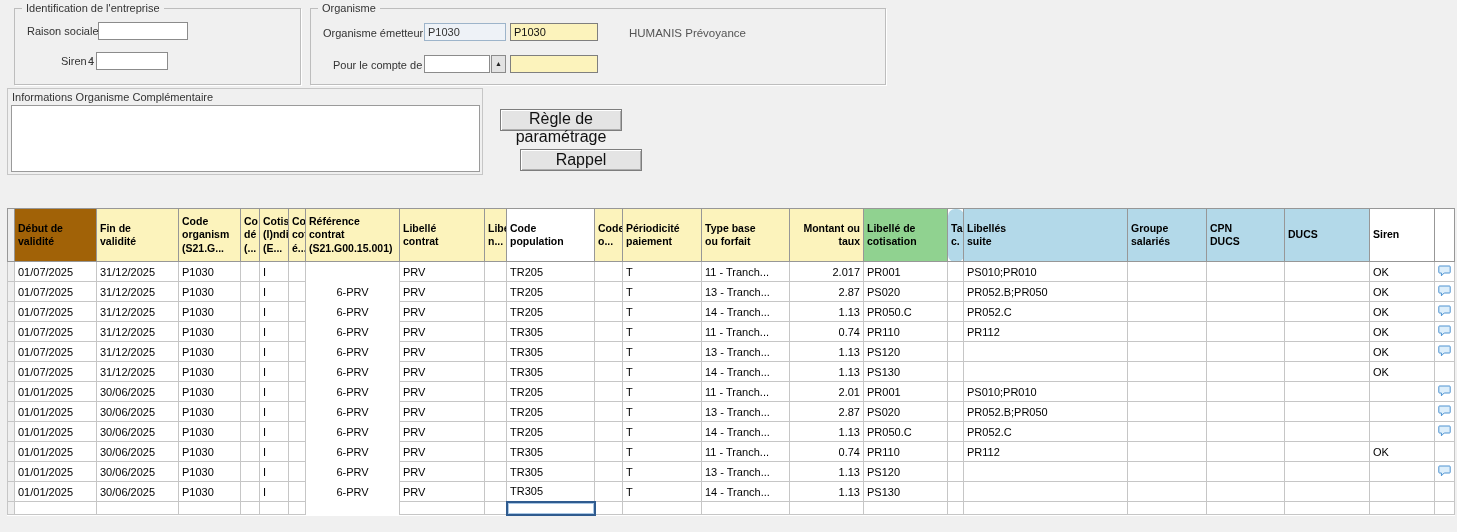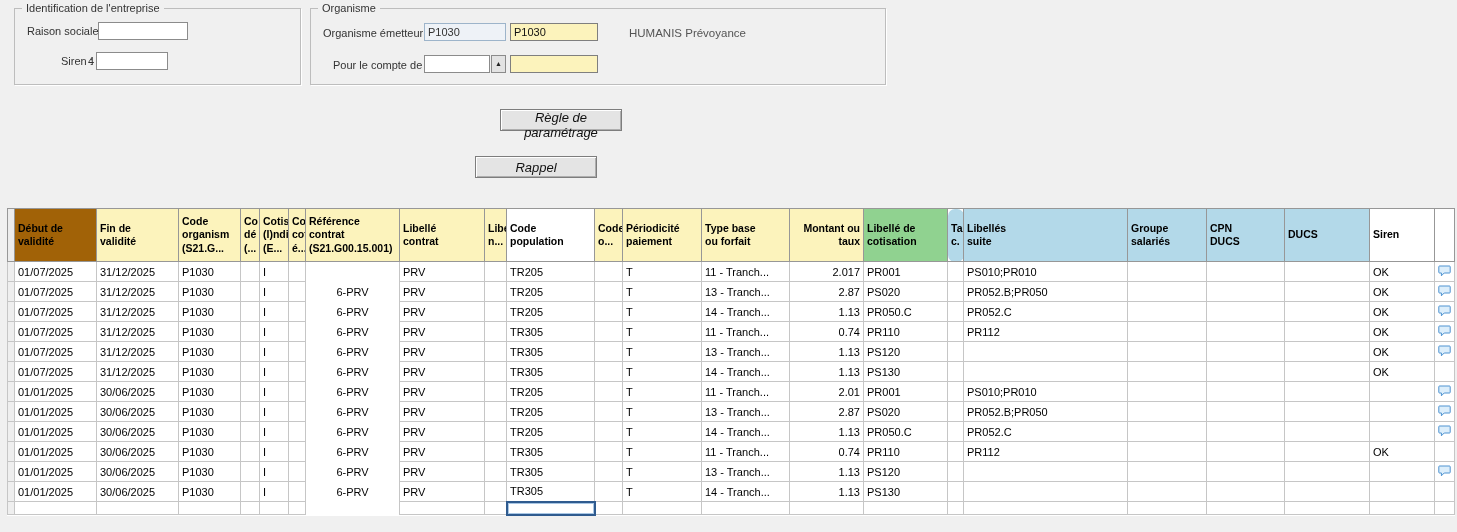--- a/index.html
+++ b/index.html
@@ -11,21 +11,21 @@
   .legend { position:absolute; top:-7px; left:7px; background:#f0f0f0; padding:0 4px; color:#333; font-size:11px; white-space:nowrap; }
   .lbl { position:absolute; color:#333; font-size:11px; white-space:nowrap; }
   .val-gray { position:absolute; color:#555; font-size:11.5px; white-space:nowrap; }
 
   .field { position:absolute; height:18px; border:1px solid #8b8b8b; background:#ffffff; font-family:"Liberation Sans", sans-serif; font-size:11px; padding:0 3px; color:#111; }
   .field.yellow { background:#fcf3bc; border-color:#7f7f7f; }
   .field.readonly { background:#eef2f7; border-color:#9db4ca; color:#333; }
 
   .combo-btn { position:absolute; width:15px; height:18px; background:#e3e3e3; border:1px solid #8b8b8b; font-size:7px; line-height:16px; text-align:center; color:#222; cursor:pointer; padding:0; }
 
-  .btn { position:absolute; width:122px; height:22px; background:#e4e4e4; border:1px solid #7d7d7d; box-shadow:inset 1px 1px 0 #ffffff, inset -1px -1px 0 #aeaeae; font-family:"Liberation Sans", sans-serif; font-size:13px; color:#111; cursor:pointer;font-style:italic; }
+  .btn { position:absolute; width:122px; height:22px; background:#e4e4e4; border:1px solid #7d7d7d; box-shadow:inset 1px 1px 0 #ffffff, inset -1px -1px 0 #aeaeae; font-family:"Liberation Sans", sans-serif; font-size:16px; color:#111; cursor:pointer; }
 
   .txtarea { position:absolute; background:#ffffff; border:1px solid #9a9a9a; }
 
   .contrats-title { position:absolute; left:7px; top:192px; width:1447px; text-align:center; font-size:11.5px; color:#111; }
 
   #contrats-table { position:absolute; left:7px; top:208px; width:1447px; border-collapse:collapse; table-layout:fixed; background:#fff; }
   #contrats-table th { border:1px solid #979797; font-size:10.5px; font-weight:bold; text-align:left; vertical-align:middle; padding:1px 3px; white-space:pre-line; overflow:hidden; line-height:1.25; height:53px; color:#000; }
   #contrats-table td { border:1px solid #c6c6c6; font-size:11px; padding:0 3px; height:20px; white-space:nowrap; overflow:hidden; vertical-align:middle; background:#fff; color:#000; }
   #contrats-table td.sel { background:#efefef; }
   #contrats-table td.no-hrule { border-top-style:none; border-bottom-style:none; }
@@ -51,23 +51,27 @@
     <span class="lbl" style="left:12px; top:18px;">Organisme émetteur :</span>
     <input class="field readonly" style="left: 113px; top: 14px; width: 82px;" value="P1030">
     <input class="field yellow" style="left: 199px; top: 14px; width: 88px;" value="P1030">
     <span class="val-gray" style="left:318px; top:18px;">HUMANIS Prévoyance</span>
     <span class="lbl" style="left:22px; top:50px;">Pour le compte de :</span>
     <input class="field" style="left: 113px; top: 46px; width: 66px;" value="">
     <button class="combo-btn" style="left:180px; top:46px;"><span>▲</span></button>
     <div class="field yellow" style="left:199px; top:46px; width:88px;"></div>
   </div>
 
+  <div class="groupbox" style="left:7px; top:88px; width:476px; height:87px; box-shadow:none; border-color:#c6c6c6;">
+    <span class="lbl" style="left:4px; top:2px;">Informations Organisme Complémentaire</span>
+    <div class="txtarea" style="left:3px; top:16px; width:469px; height:67px;"></div>
+  </div>
 
   <button class="btn" style="left:500px; top:109px;">Règle de paramétrage</button>
-  <button class="btn" style="left:475px; top:149px;margin-top:7px;">Rappel</button>
+  <button class="btn" style="left:520px; top:149px;">Rappel</button>
 
   <table id="contrats-table">
     <colgroup id="contrats-colgroup">
         <col style="width: 7px;">
         <col style="width: 82px;">
         <col style="width: 82px;">
         <col style="width: 62px;">
         <col style="width: 19px;">
         <col style="width: 29px;">
         <col style="width: 17px;">

